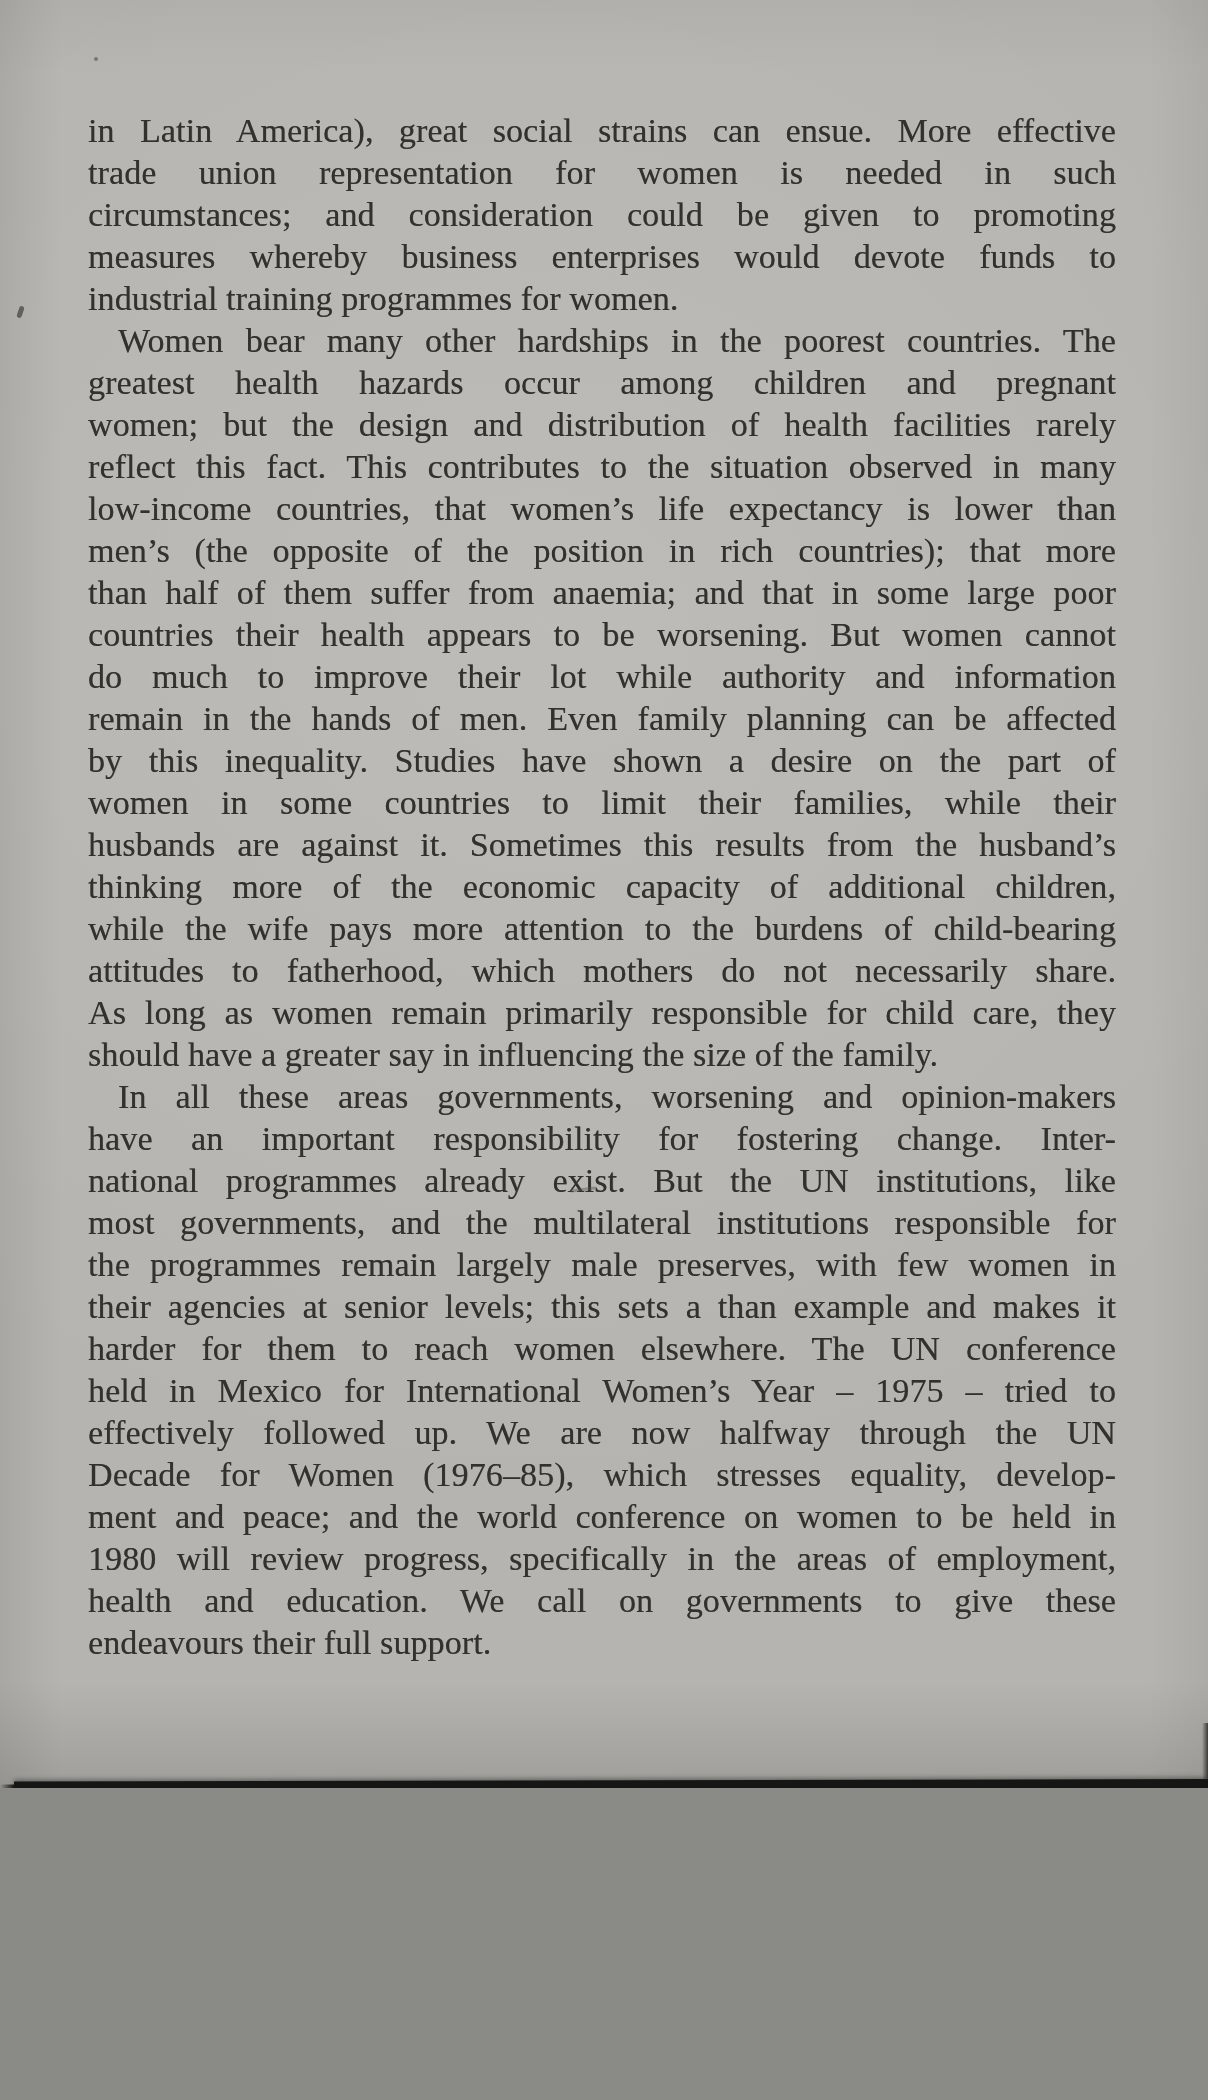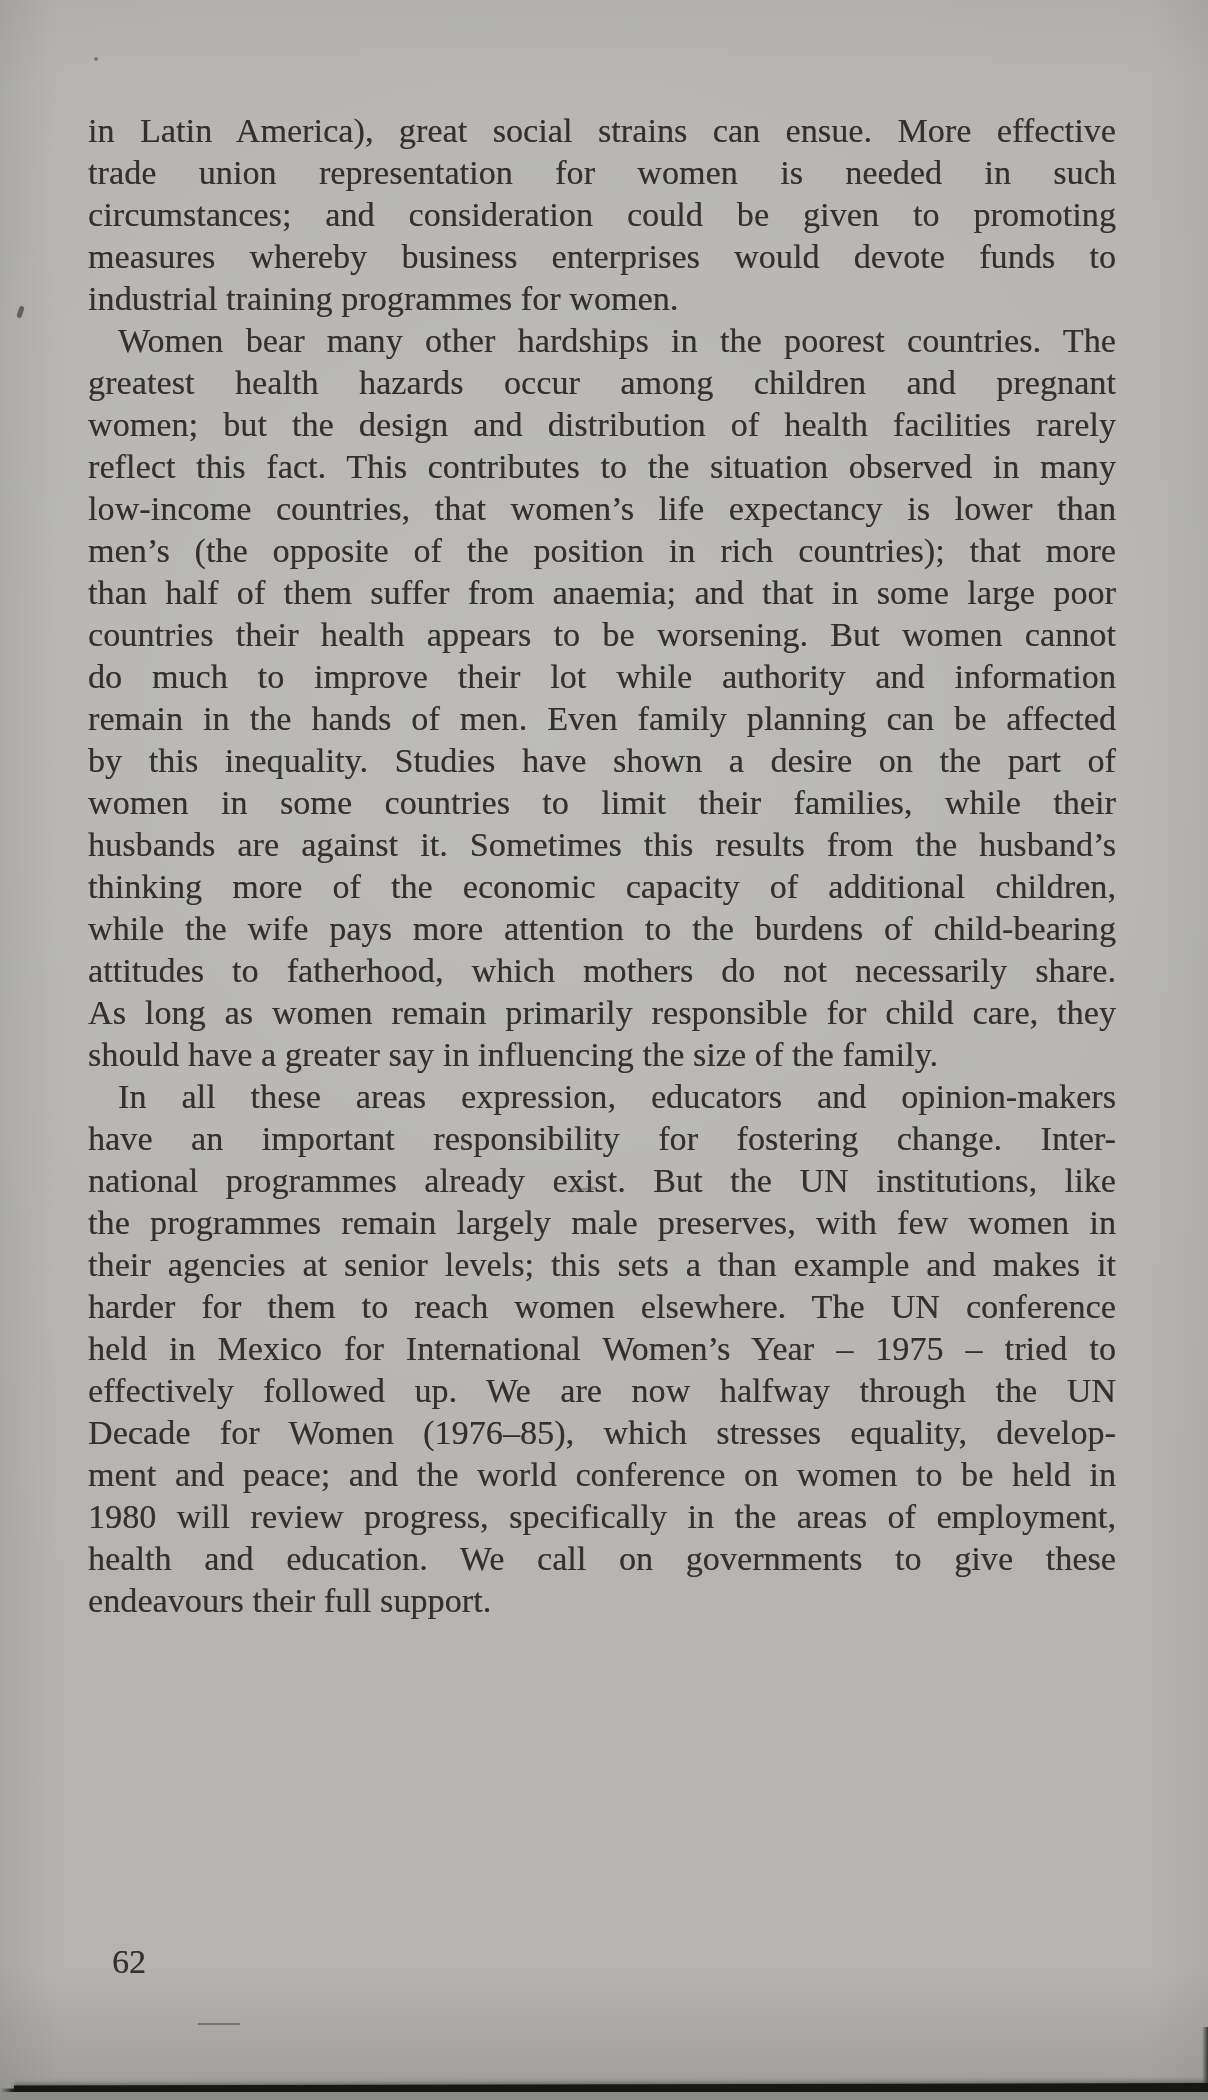--- a/index.html
+++ b/index.html
@@ -3,21 +3,21 @@
 <meta charset="utf-8">
 <style>
   html, body {
     margin: 0;
     padding: 0;
     background: #8a8a86;
   }
   .page {
     position: relative;
     width: 1208px;
-    height: 2092px;
+    height: 1788px;
     margin: 0 auto;
     overflow: hidden;
     background-color: var(--paper, #b5b4b0);
     background-image:
       radial-gradient(ellipse 130% 80% at 45% 35%, rgba(255,255,255,0.10), rgba(255,255,255,0) 62%),
       linear-gradient(to right, rgba(55,55,50,0.10), rgba(55,55,50,0) 5%, rgba(55,55,50,0) 95%, rgba(55,55,50,0.07)),
       linear-gradient(to bottom, rgba(55,55,50,0.05), rgba(55,55,50,0) 4%, rgba(55,55,50,0) 94%, rgba(45,45,40,0.16));
     font-family: "Liberation Serif", "DejaVu Serif", serif;
   }
   .text-block {
@@ -108,23 +108,24 @@
       <div class="line">do much to improve their lot while authority and information</div>
       <div class="line">remain in the hands of men. Even family planning can be affected</div>
       <div class="line">by this inequality. Studies have shown a desire on the part of</div>
       <div class="line">women in some countries to limit their families, while their</div>
       <div class="line">husbands are against it. Sometimes this results from the husband’s</div>
       <div class="line">thinking more of the economic capacity of additional children,</div>
       <div class="line">while the wife pays more attention to the burdens of child-bearing</div>
       <div class="line">attitudes to fatherhood, which mothers do not necessarily share.</div>
       <div class="line">As long as women remain primarily responsible for child care, they</div>
       <div class="line last">should have a greater say in influencing the size of the family.</div>
-      <div class="line indent">In all these areas expression, educators and opinion-makers</div>
+      <div class="line indent">In all these areas governments, worsening and opinion-makers</div>
       <div class="line">have an important responsibility for fostering change. Inter-</div>
       <div class="line">national programmes already exist. But the UN institutions, like</div>
+      <div class="line">most governments, and the multilateral institutions responsible for</div>
       <div class="line">the programmes remain largely male preserves, with few women in</div>
       <div class="line">their agencies at senior levels; this sets a than example and makes it</div>
       <div class="line">harder for them to reach women elsewhere. The UN conference</div>
       <div class="line">held in Mexico for International Women’s Year – 1975 – tried to</div>
       <div class="line">effectively followed up. We are now halfway through the UN</div>
       <div class="line">Decade for Women (1976–85), which stresses equality, develop-</div>
       <div class="line">ment and peace; and the world conference on women to be held in</div>
       <div class="line">1980 will review progress, specifically in the areas of employment,</div>
       <div class="line">health and education. We call on governments to give these</div>
       <div class="line last">endeavours their full support.</div>

